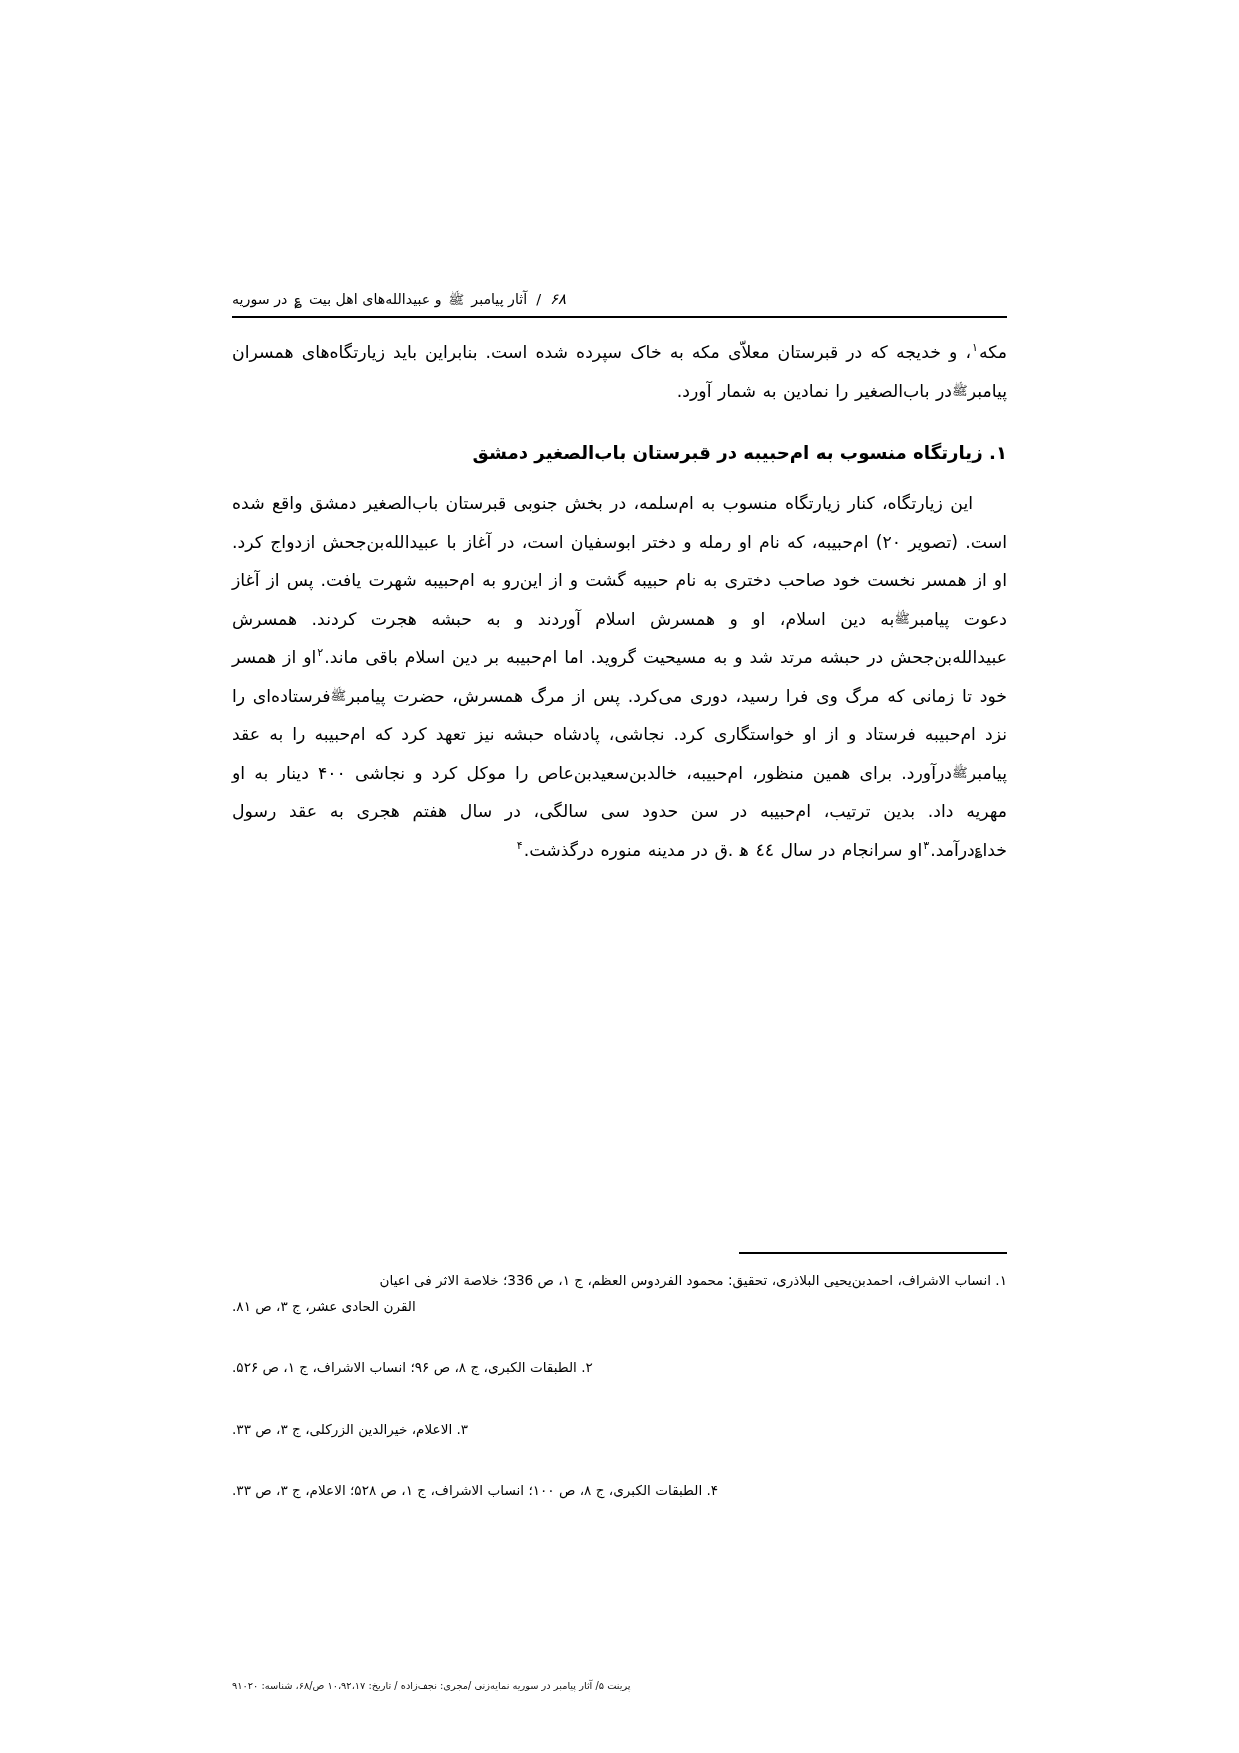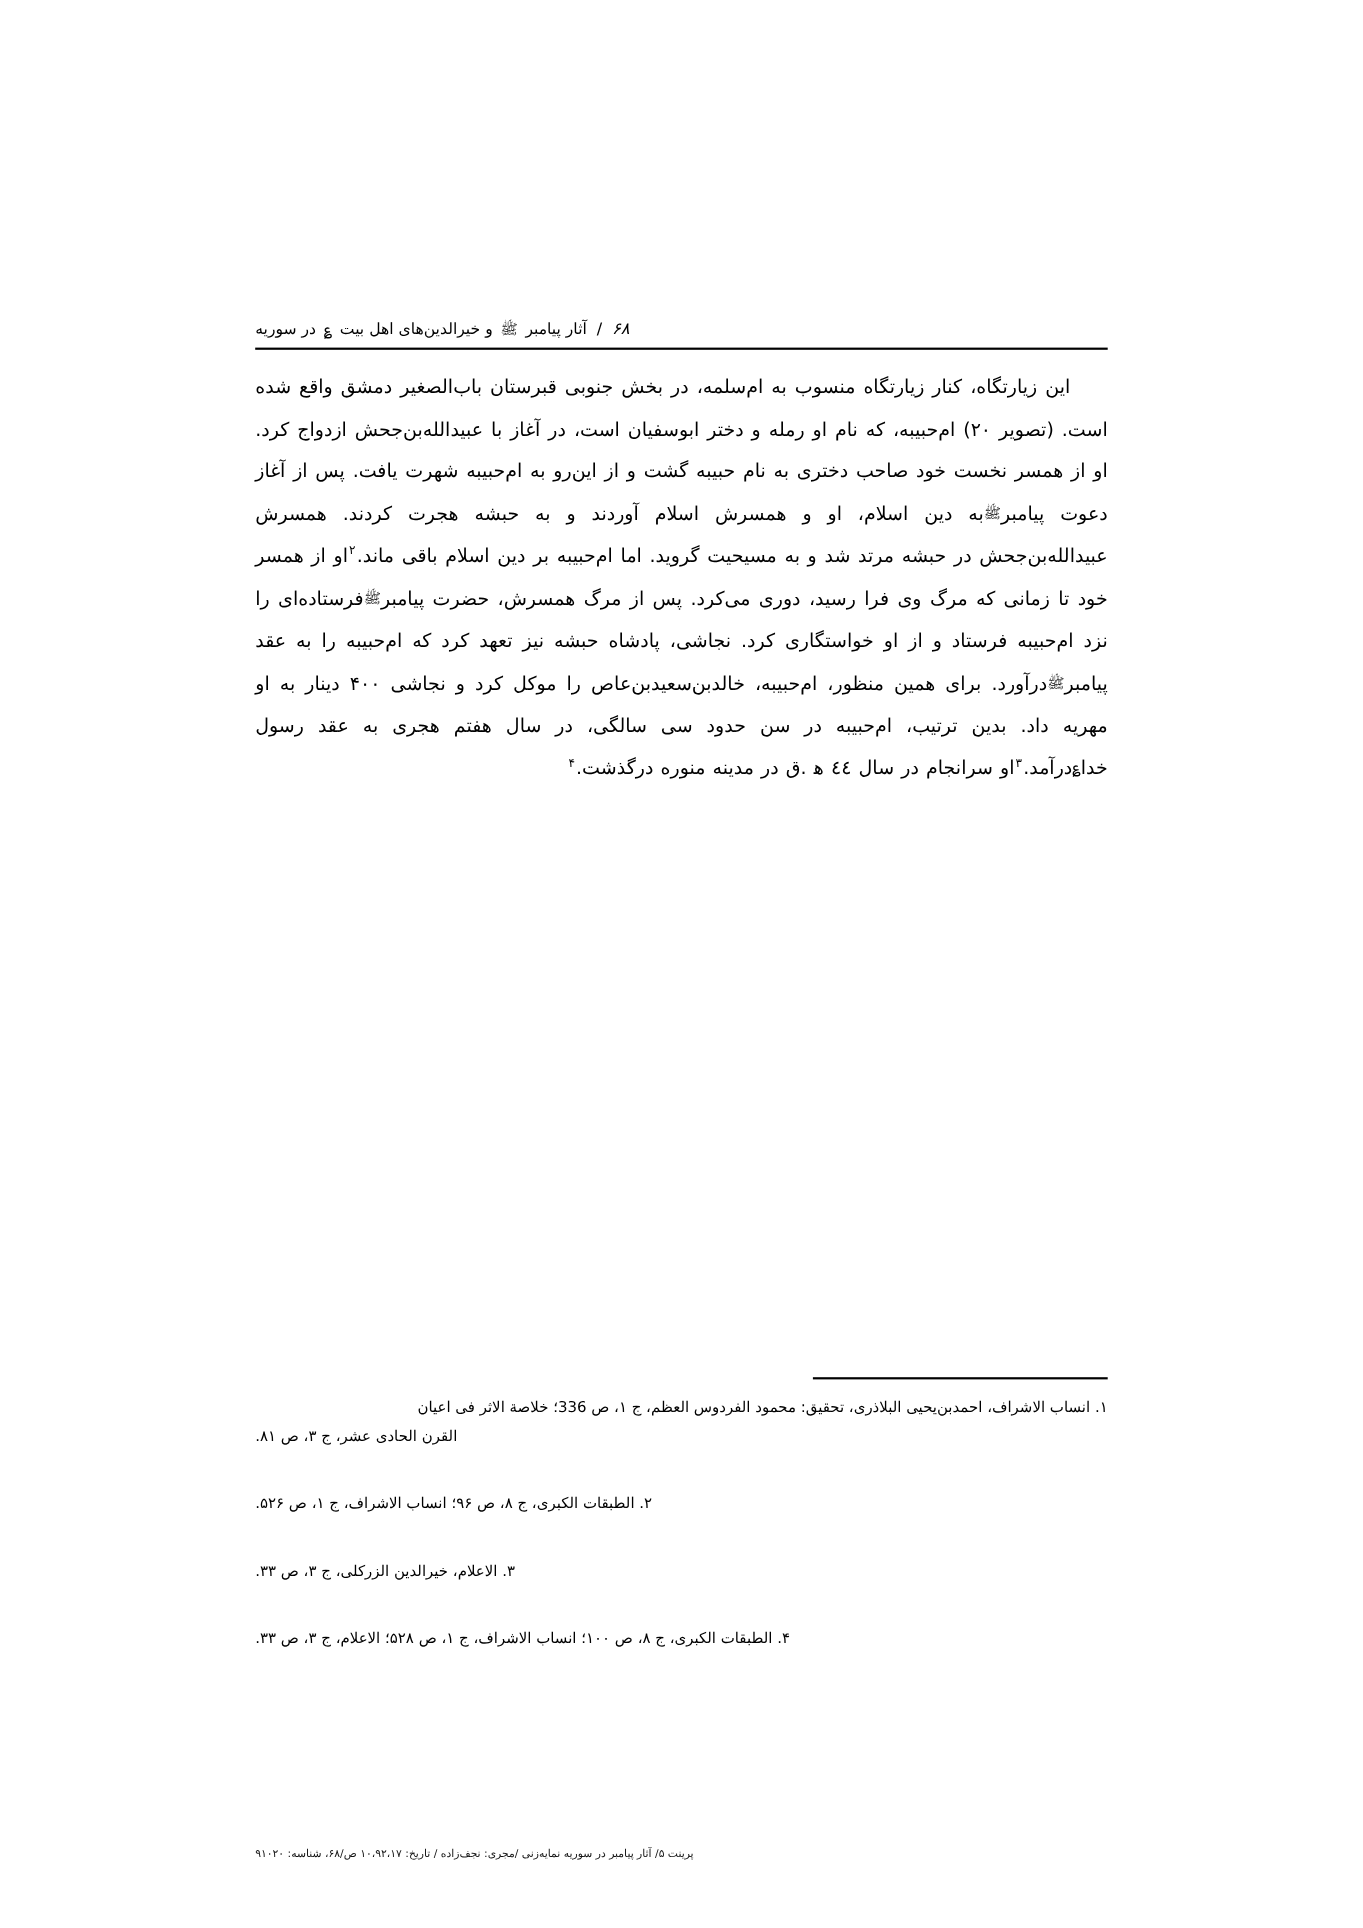--- a/index.html
+++ b/index.html
@@ -155,30 +155,32 @@
 <body>
 
 <div class="page">
 
   <div class="header-zone">
     <div class="header-line">
       <span class="header-pageno">۶۸</span>
       <span class="header-sep">/</span>
       <span class="header-title">آثار پیامبر</span>
       <span class="pbuh">ﷺ</span>
-      <span class="header-title">و خیرالدین‌های اهل بیت</span>
+      <span class="header-title">و عبیدالله‌های اهل بیت</span>
       <span class="pbuh">؏</span>
       <span class="header-title">در سوریه</span>
     </div>
   </div>
   <div class="header-rule"></div>
 
   <div class="body-zone">
 
-
+    <p class="para first"><span>مکه</span><sup class="fn">۱</sup><span>، و خدیجه که در قبرستان معلاّی مکه به خاک سپرده شده است. بنابراین باید زیارتگاه‌های همسران پیامبر</span><span class="pbuh">ﷺ</span><span>در باب‌الصغیر را نمادین به شمار آورد.</span></p>
+
+    <h2 class="heading">۱. زیارتگاه منسوب به ام‌حبیبه در قبرستان باب‌الصغیر دمشق</h2>
 
     <p class="para indent"><span>این زیارتگاه، کنار زیارتگاه منسوب به ام‌سلمه، در بخش جنوبی قبرستان باب‌الصغیر دمشق واقع شده است. (تصویر ۲۰) ام‌حبیبه، که نام او رمله و دختر ابوسفیان است، در آغاز با عبیدالله‌بن‌جحش ازدواج کرد. او از همسر نخست خود صاحب دختری به نام حبیبه گشت و از این‌رو به ام‌حبیبه شهرت یافت. پس از آغاز دعوت پیامبر</span><span class="pbuh">ﷺ</span><span>به دین اسلام، او و همسرش اسلام آوردند و به حبشه هجرت کردند. همسرش عبیدالله‌بن‌جحش در حبشه مرتد شد و به مسیحیت گروید. اما ام‌حبیبه بر دین اسلام باقی ماند.</span><sup class="fn">۲</sup><span>او از همسر خود تا زمانی که مرگ وی فرا رسید، دوری می‌کرد. پس از مرگ همسرش، حضرت پیامبر</span><span class="pbuh">ﷺ</span><span>فرستاده‌ای را نزد ام‌حبیبه فرستاد و از او خواستگاری کرد. نجاشی، پادشاه حبشه نیز تعهد کرد که ام‌حبیبه را به عقد پیامبر</span><span class="pbuh">ﷺ</span><span>درآورد. برای همین منظور، ام‌حبیبه، خالدبن‌سعیدبن‌عاص را موکل کرد و نجاشی ۴۰۰ دینار به او مهریه داد. بدین ترتیب، ام‌حبیبه در سن حدود سی سالگی، در سال هفتم هجری به عقد رسول خدا</span><span class="pbuh">؏</span><span>درآمد.</span><sup class="fn">۳</sup><span>او سرانجام در سال ٤٤ ه‍ .ق در مدینه منوره درگذشت.</span><sup class="fn">۴</sup></p>
 
 
   </div>
 
   <div class="fn-rule"></div>
   <div class="footnotes">
 
     <p class="fn-item"><span>۱.</span>

